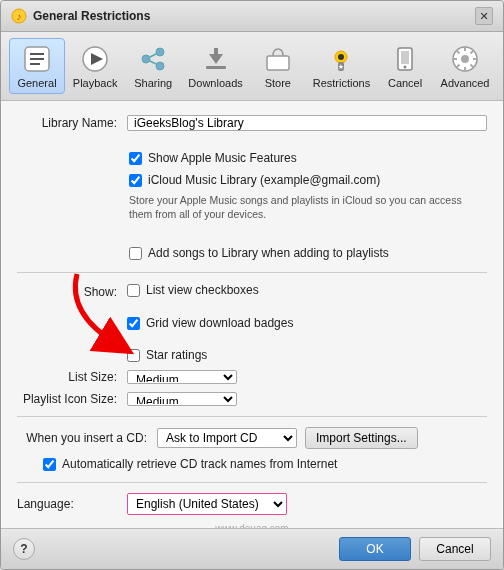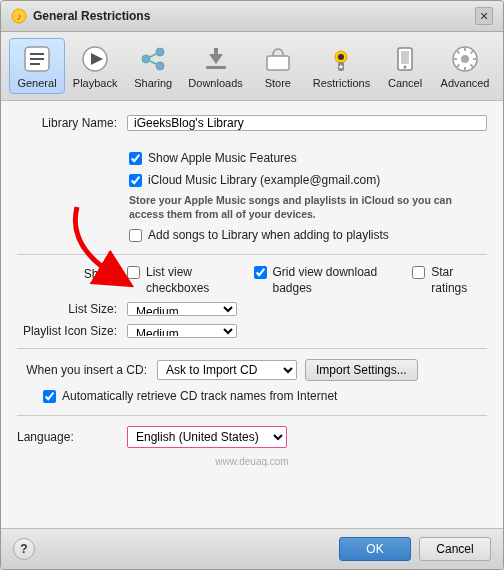--- a/index.html
+++ b/index.html
@@ -134,23 +134,22 @@
     }
     .checkbox-label {
       font-size: 12px;
       color: #222;
       line-height: 1.3;
     }
     .sub-note {
       font-size: 10.5px;
       color: #555;
       padding-left: 112px;
-      margin-bottom: 7px;
+      margin-bottom: 25px;
       line-height: 1.3;
-      font-weight: bold;
     }
     .divider {
       border: none;
       border-top: 1px solid #ccc;
       margin: 10px 0;
     }
     .show-section {
       display: flex;
       align-items: flex-start;
       margin-bottom: 6px;
@@ -158,22 +157,22 @@
     .show-label {
       min-width: 100px;
       text-align: right;
       margin-right: 10px;
       color: #222;
       font-size: 12px;
       padding-top: 2px;
     }
     .show-options {
       display: flex;
-      flex-direction: row;
-      gap: 4px;
+      flex-direction: column;
+      gap: 17px;
     }
     .show-options .checkbox-row {
       padding-left: 0;
       margin-bottom: 0;
     }
     .select-row {
       display: flex;
       align-items: flex-end;
       margin-bottom: 8px;
     }

